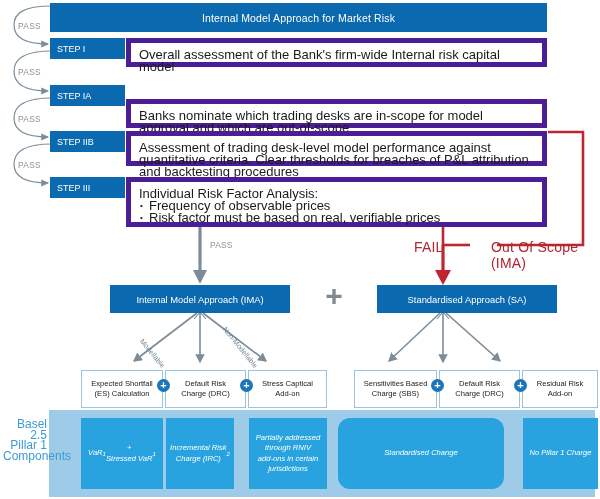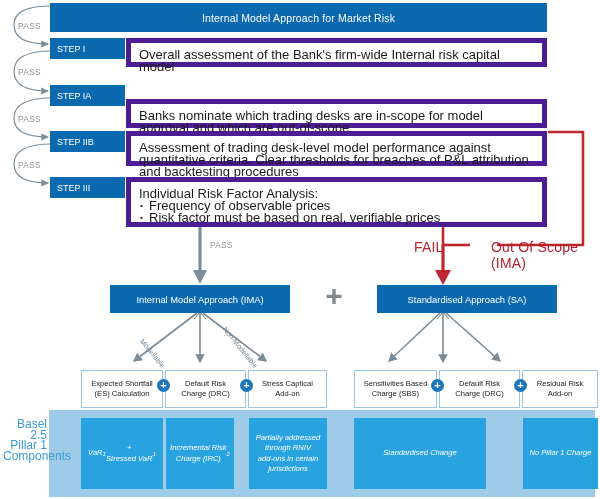--- a/index.html
+++ b/index.html
@@ -329,16 +329,16 @@
   <div class="leaf-box" style="left:439px; width:81px;">Default Risk<br>Charge (DRC)</div>
   <div class="plus-small" style="left:514px;">+</div>
   <div class="leaf-box" style="left:522px; width:76px;">Residual Risk<br>Add-on</div>
 
   <div class="basel-band"></div>
   <div class="basel-label">Basel 2.5<br>Pillar 1<br>Components</div>
 
   <div class="basel-cell" style="left:81px;  width:82px;">VaR<sup>1</sup> +<br>Stressed VaR<sup>1</sup></div>
   <div class="basel-cell" style="left:166px; width:68px;">Incremental Risk<br>Charge (IRC)<sup>2</sup></div>
   <div class="basel-cell" style="left:249px; width:78px;">Partially addressed<br>through RNIV<br>add-ons in certain<br>jurisdictions</div>
-  <div class="basel-cell" style="left:354px; width:132px;">Standardised Change</div>
+  <div class="basel-cell" style="left:338px; width:166px;border-radius:12px;">Standardised Change</div>
   <div class="basel-cell" style="left:523px; width:75px;">No Pillar 1 Charge</div>
 
 </div>
 
 </body></html>

